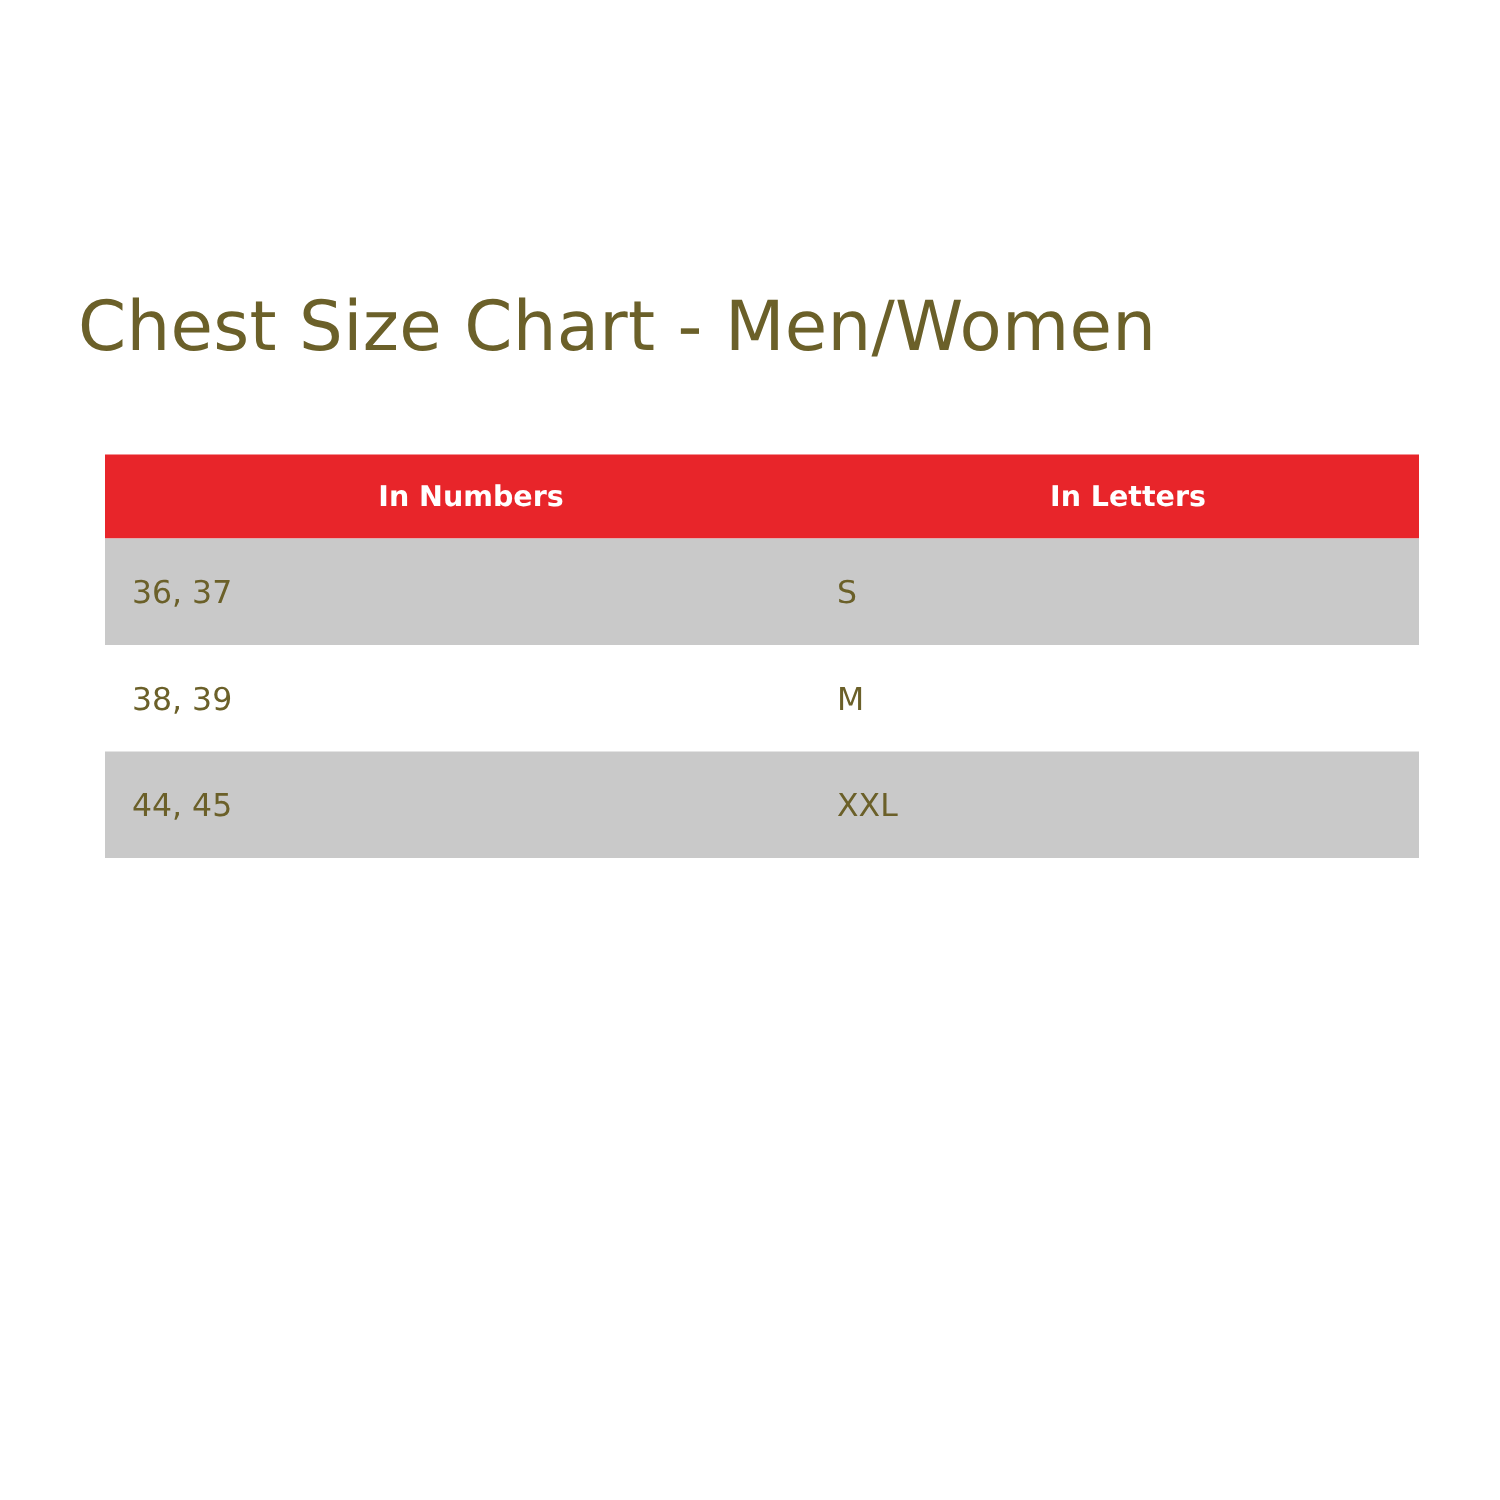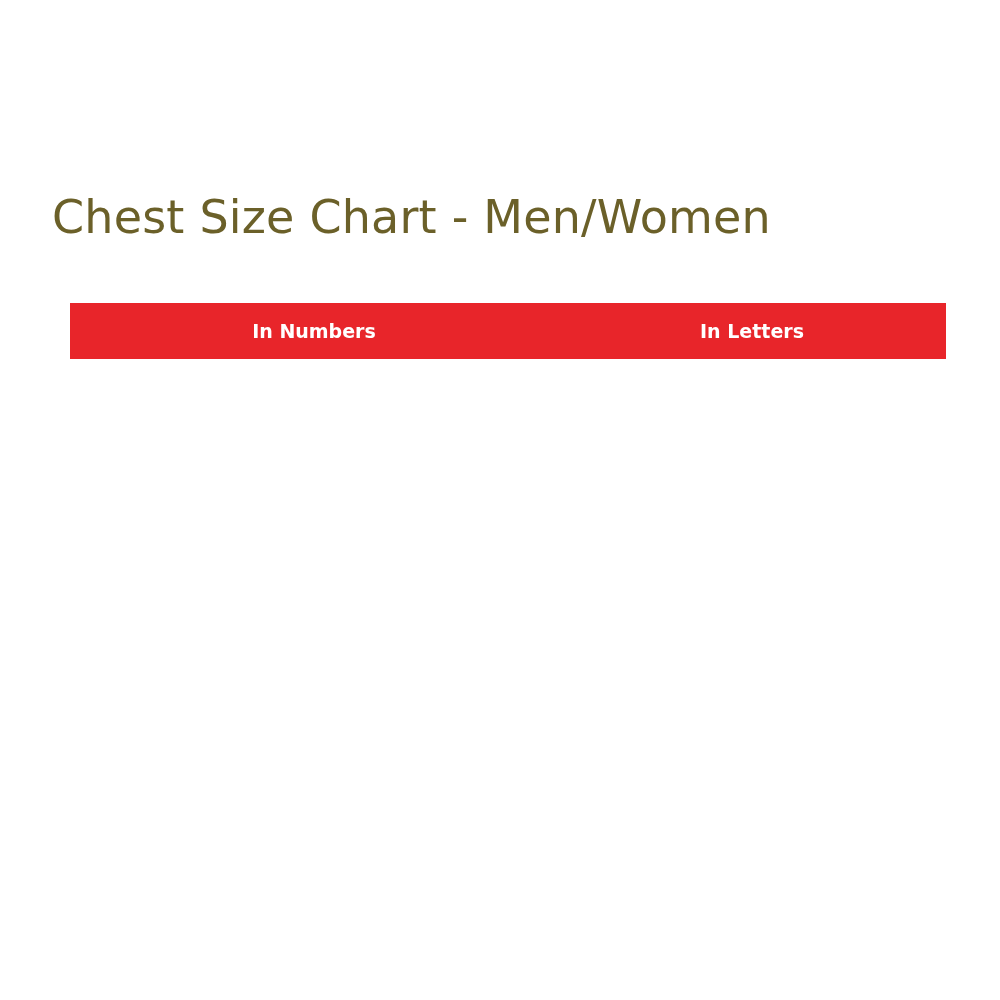--- a/index.html
+++ b/index.html
@@ -80,16 +80,28 @@
   <div class="chart-title">Chest Size Chart - Men/Women</div>
 
   <table class="size-table">
     <thead>
       <tr>
         <th class="col-numbers">In Numbers</th>
         <th class="col-letters">In Letters</th>
       </tr>
     </thead>
     <tbody>
+      <tr class="row-even">
+        <td>36, 37</td>
+        <td>S</td>
+      </tr>
+      <tr class="row-odd">
+        <td>38, 39</td>
+        <td>M</td>
+      </tr>
+      <tr class="row-even">
+        <td>44, 45</td>
+        <td>XXL</td>
+      </tr>
     </tbody>
   </table>
 
 </div>
 
 </body></html>

